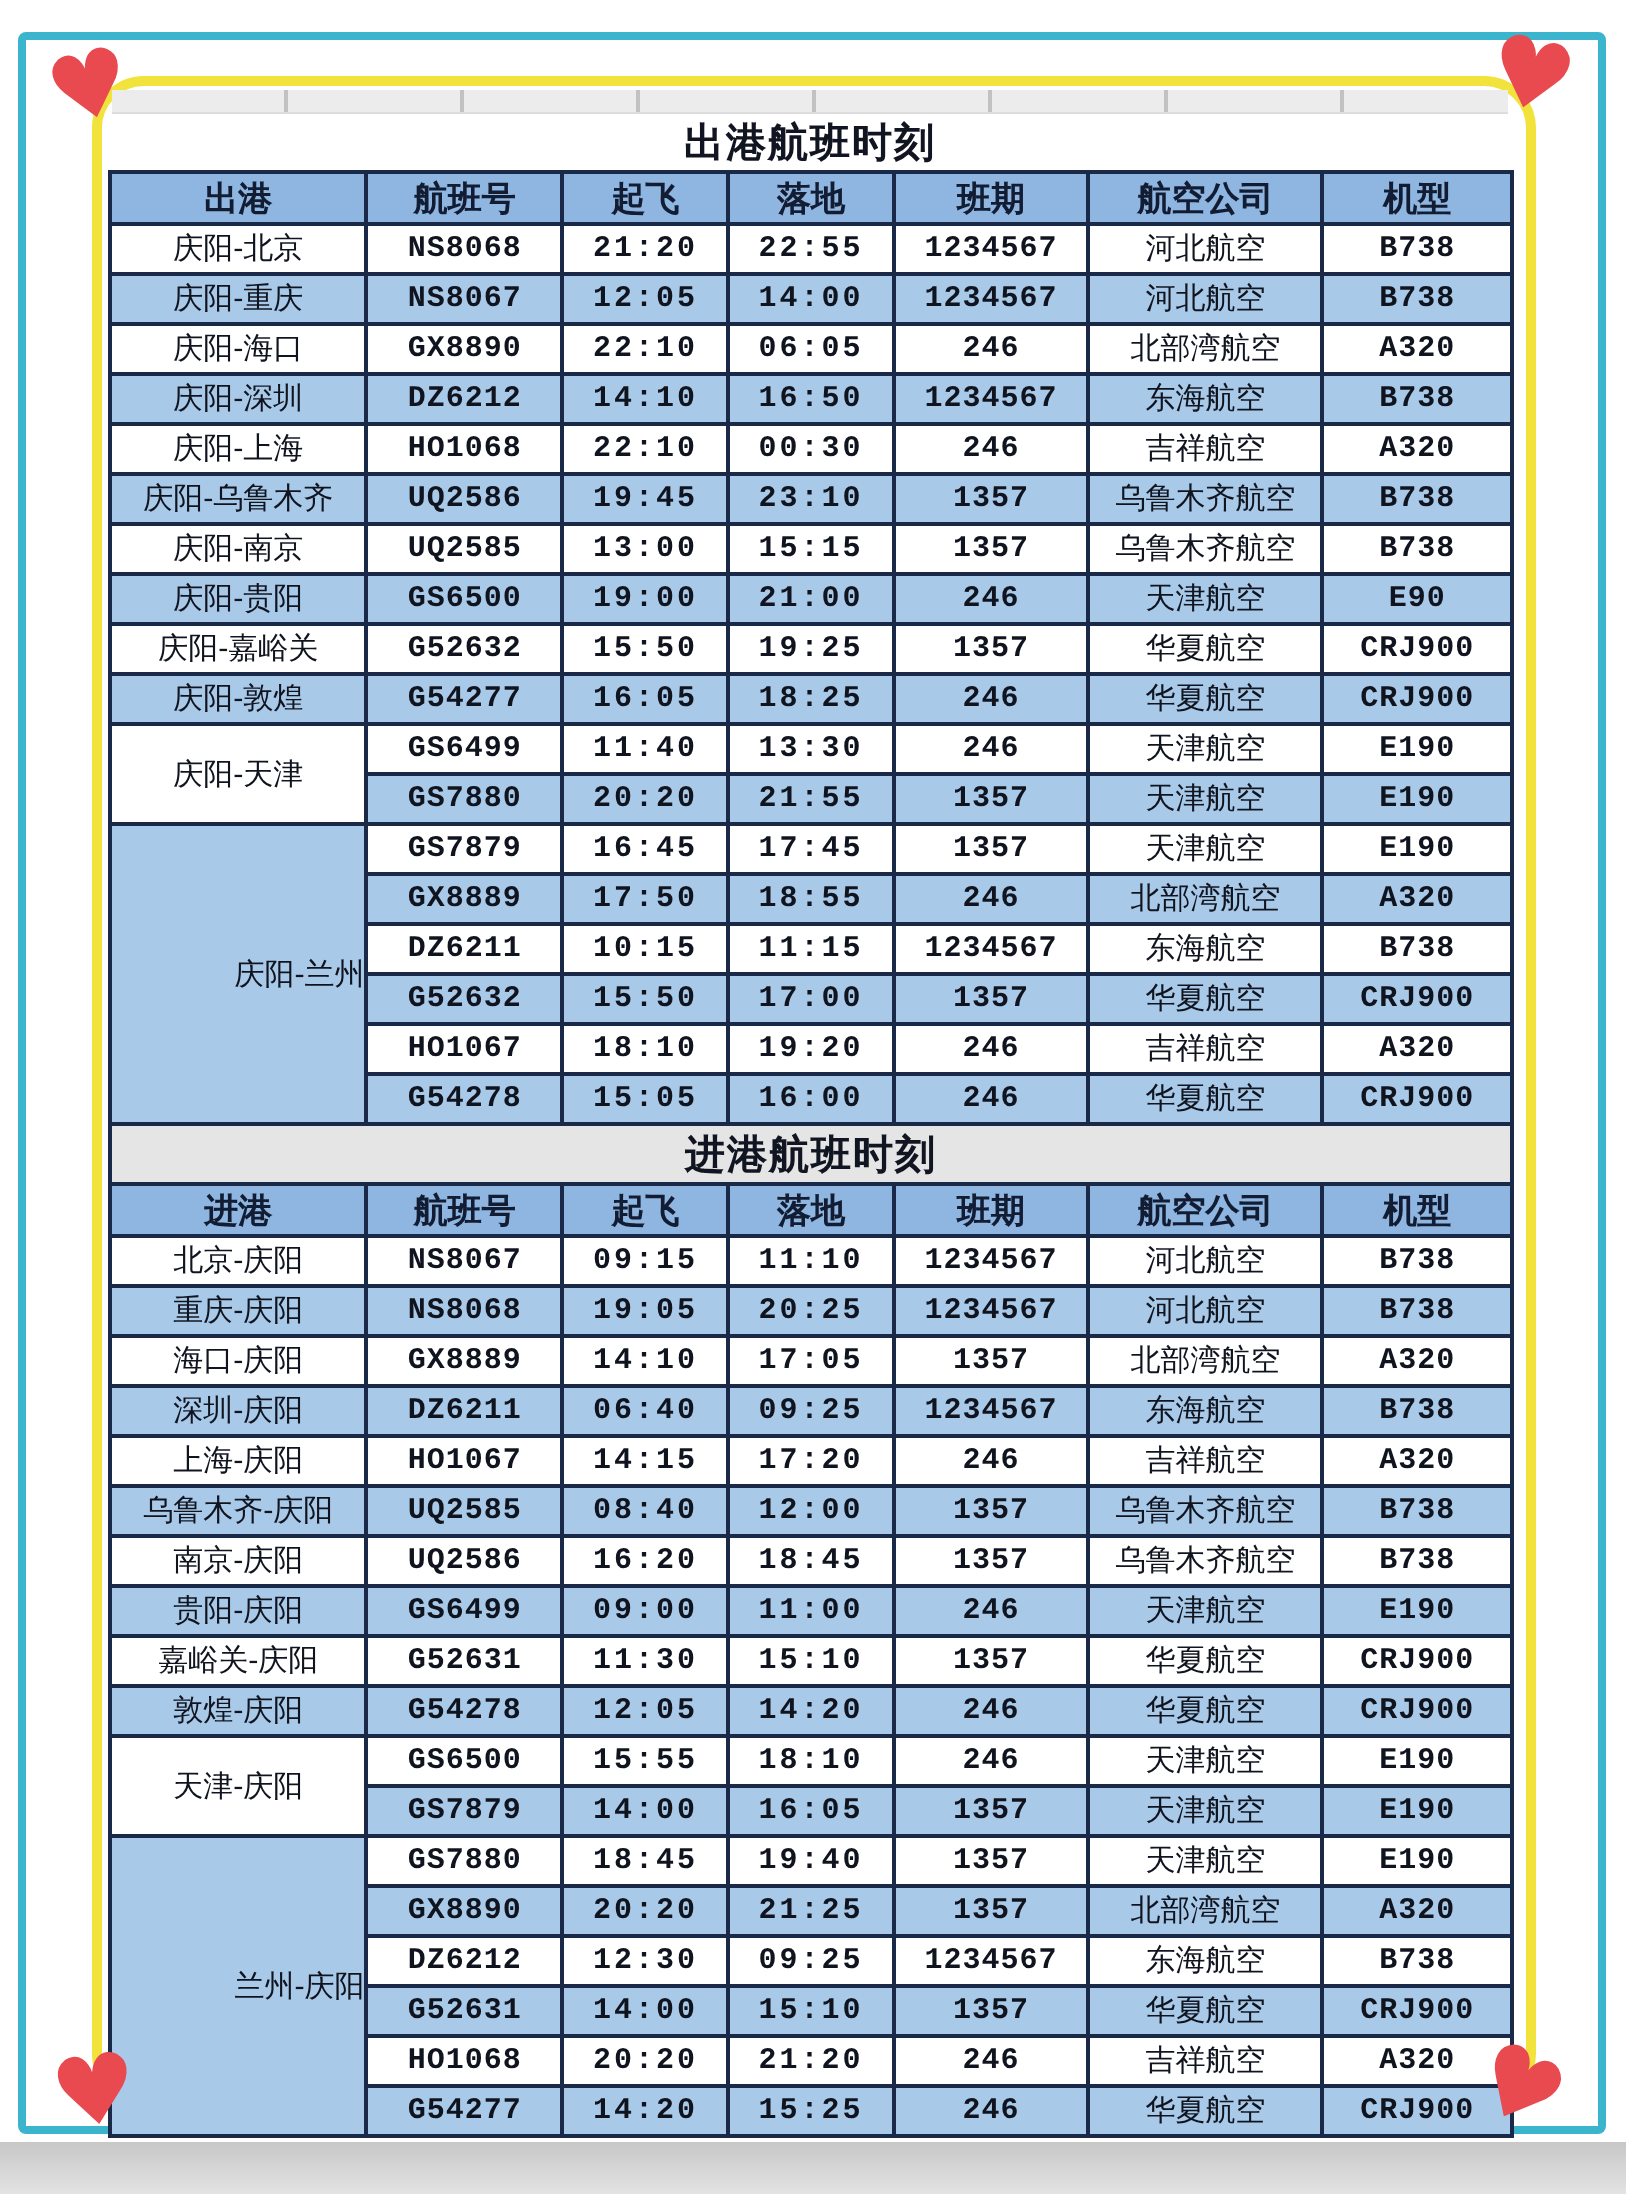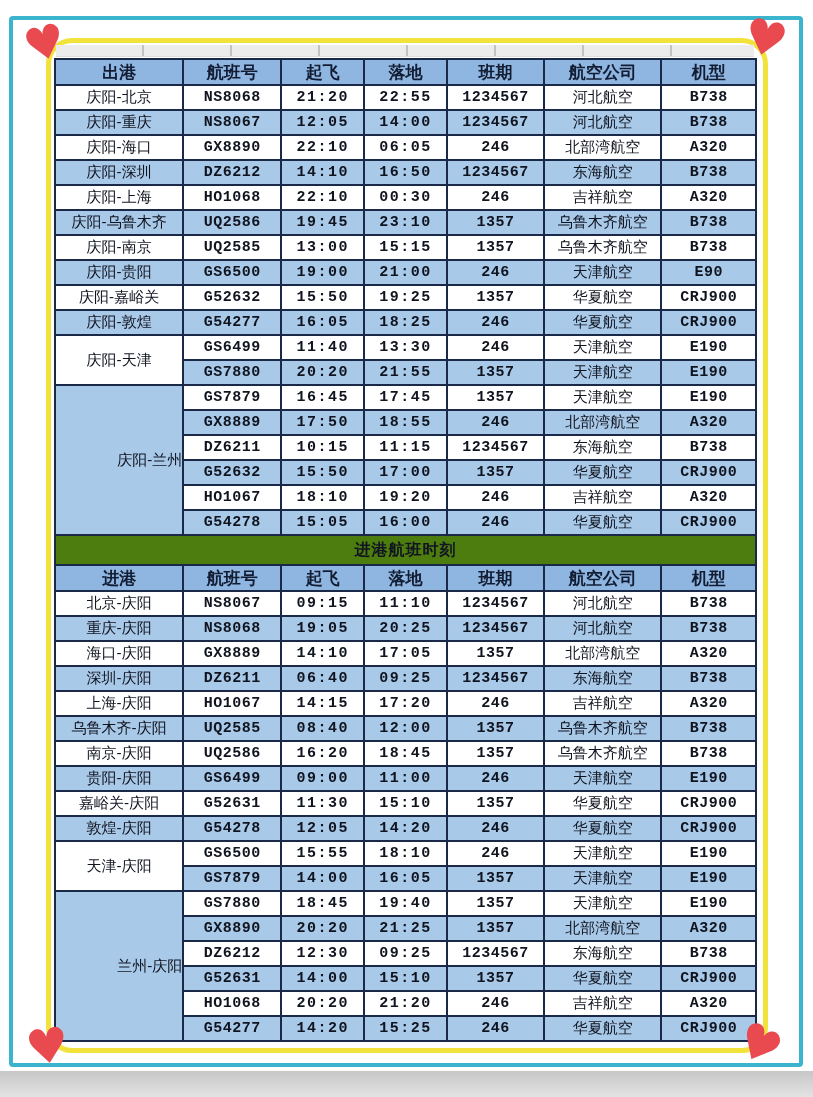--- a/index.html
+++ b/index.html
@@ -48,40 +48,41 @@
   td.cn{
     font-family:"DejaVu Serif","Liberation Serif",serif;
     font-size:15px;font-weight:400;
   }
   td.num{
     font-family:"Liberation Mono","DejaVu Sans Mono",monospace;
     font-size:15px;font-weight:600;letter-spacing:0.5px;
   }
   td.time{letter-spacing:1.5px;}
   td.section-title{
-    background:#4d7c0f;height:28px;
+    background:#e5e5e5;height:28px;
     font-family:"DejaVu Serif","Liberation Serif",serif;
-    font-size:16px;font-weight:bold;color:#111521;letter-spacing:1px;
+    font-size:20px;font-weight:bold;color:#111521;letter-spacing:1px;
   }
   .heart{
     position:absolute;color:#e84a50;z-index:5;line-height:1;
     font-family:"DejaVu Sans",sans-serif;user-select:none;
   }
   .heart-tl{left:24px;top:20px;font-size:46px;transform:rotate(-14deg);}
   .heart-tr{left:744px;top:14px;font-size:48px;transform:rotate(14deg);}
   .heart-bl{left:26px;top:1022px;font-size:48px;transform:rotate(-8deg);}
   .heart-br{left:738px;top:1020px;font-size:48px;transform:rotate(28deg);}
 </style>
 </head>
 <body>
 
 <div class="teal-frame"></div>
 
 <div class="yellow-frame">
   <div class="sheet-strip"></div>
+  <div class="section-heading">出港航班时刻</div>
   <table>
     <colgroup>
       <col style="width:18.3%">
         <col style="width:14.0%">
         <col style="width:11.8%">
       <col style="width:11.8%">
         <col style="width:13.9%">
         <col style="width:16.7%">
       <col style="width:13.5%">
     </colgroup>

